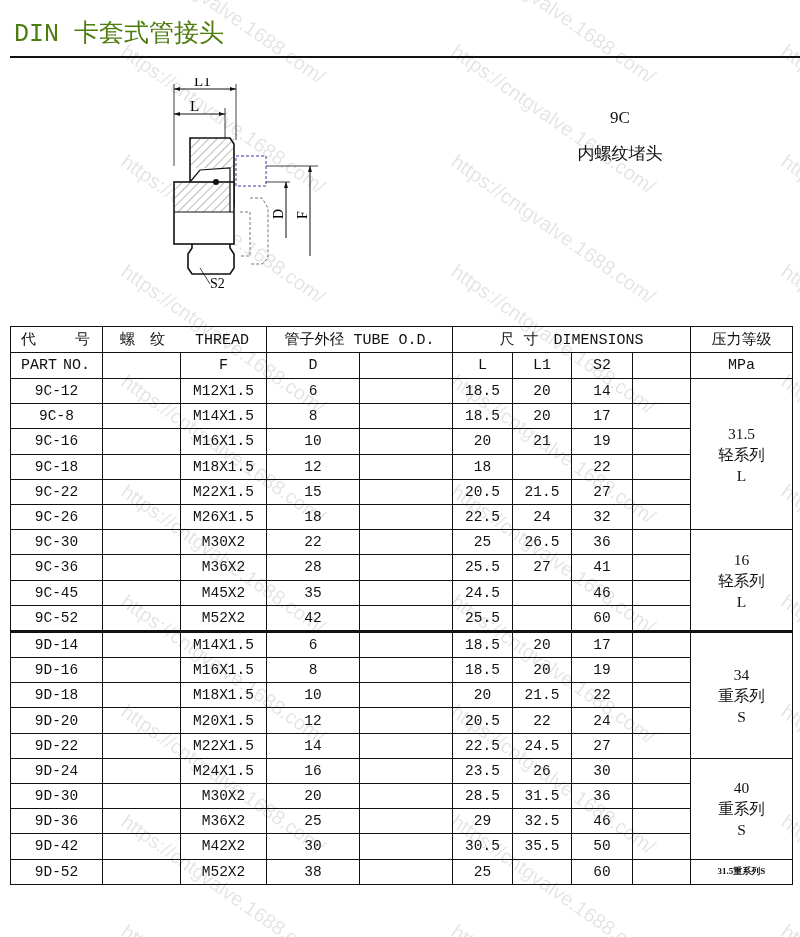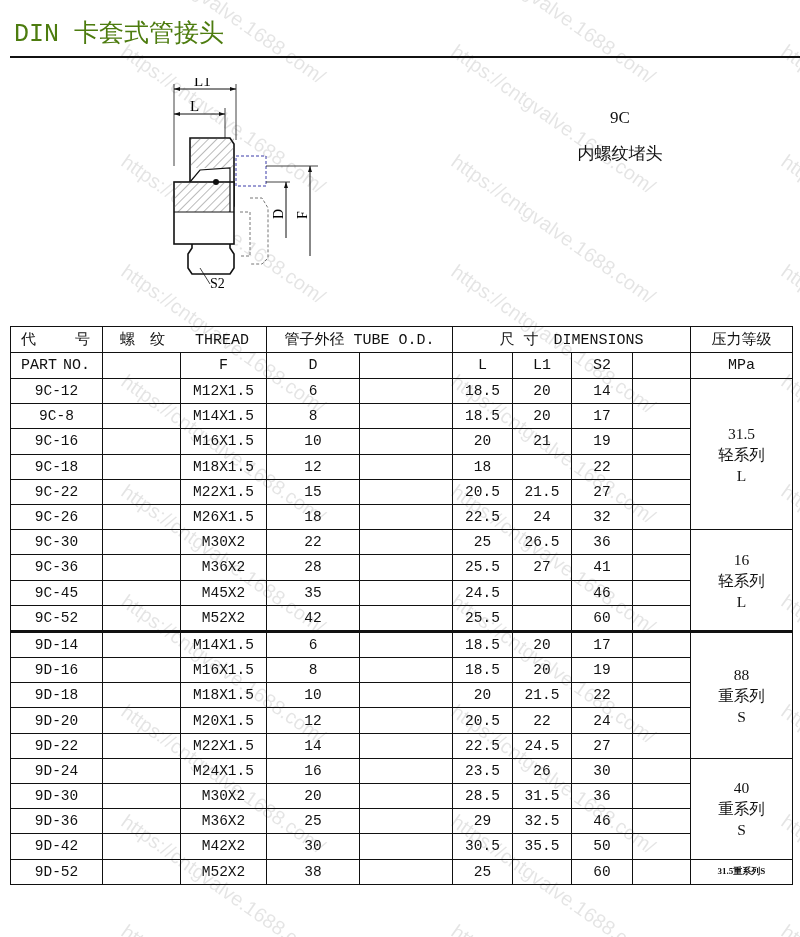--- a/index.html
+++ b/index.html
@@ -297,21 +297,21 @@
         <td>9D-14</td>
         <td></td>
         <td>M14X1.5</td>
         <td>6</td>
         <td></td>
         <td>18.5</td>
         <td>20</td>
         <td>17</td>
         <td></td>
         <td rowspan="5" class="press">
-          <div>88</div>
+          <div>34</div>
           <div>重系列</div>
           <div>S</div>
         </td>
       </tr>
       <tr>
         <td>9D-16</td>
         <td></td>
         <td>M16X1.5</td>
         <td>8</td>
         <td></td>

